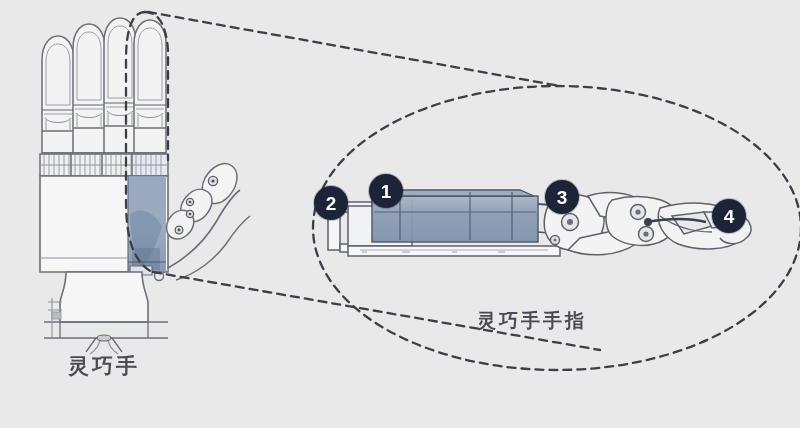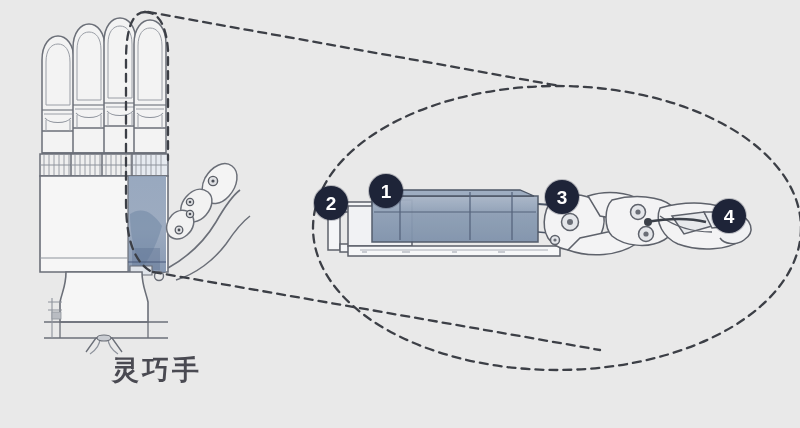--- a/index.html
+++ b/index.html
@@ -27,22 +27,21 @@
     color: #4a4a52;
     font-family: "Liberation Serif", serif;
     font-weight: 700;
     letter-spacing: 3px;
     white-space: nowrap;
     user-select: none;
   }
   #label-hand {
     left: 68px;
     top: 352px;
-    font-size: 27px;
-    margin-left: 44px;
+    font-size: 21px;
   }
   #label-finger {
     left: 477px;
     top: 308px;
     font-size: 19px;
   }
   .badge {
     position: absolute;
     width: 34px;
     height: 34px;
@@ -273,14 +272,15 @@
     <span>2</span>
   </div>
   <div class="badge" style="left:545px; top:180px;">
     <span>3</span>
   </div>
   <div class="badge" style="left:712px; top:199px;">
     <span>4</span>
   </div>
 
   <div id="label-hand" class="cap-label">灵巧手</div>
+  <div id="label-finger" class="cap-label">灵巧手手指</div>
 
 </div>
 
 </body></html>

